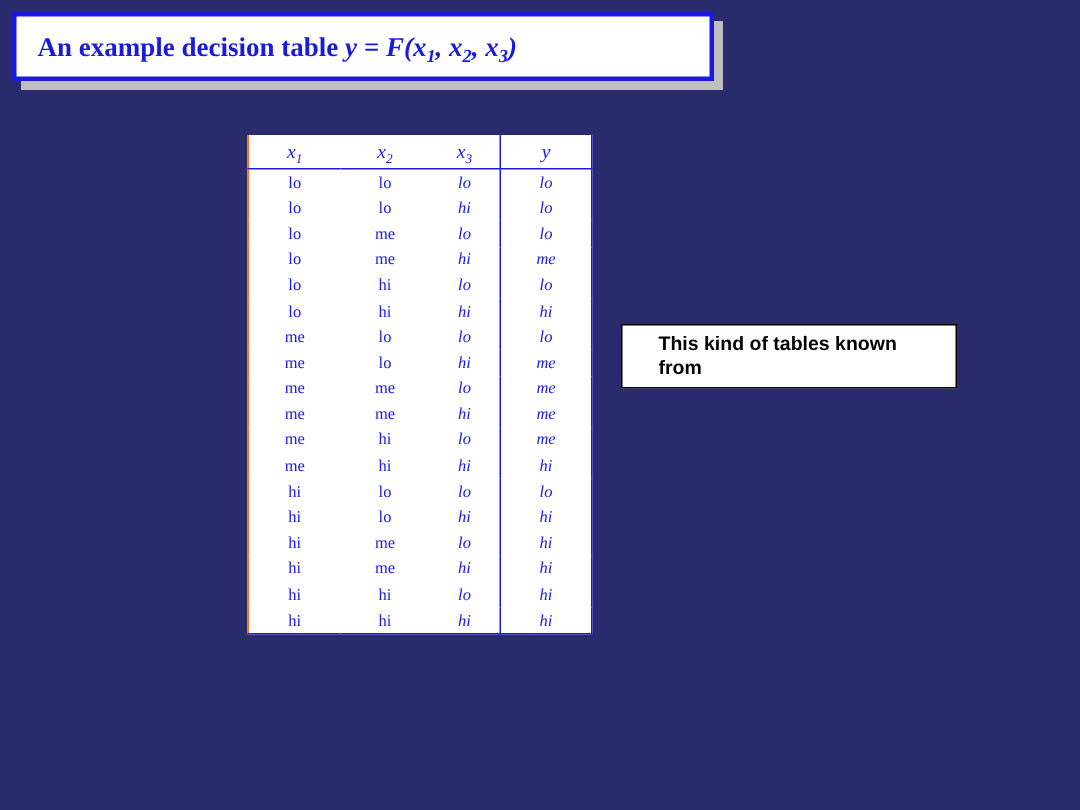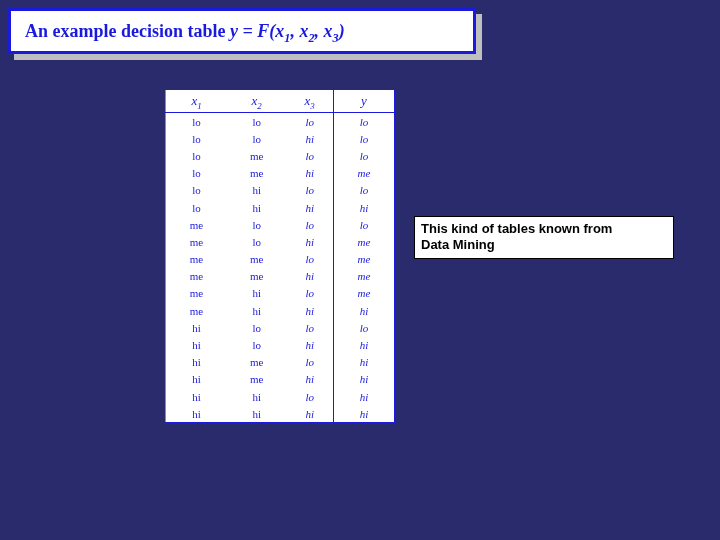--- a/index.html
+++ b/index.html
@@ -86,24 +86,24 @@
     border-right: 1px solid #1a1adf;
     font-style: italic;
   }
   tbody tr:last-child td {
     border-bottom: 1px solid #1a1adf;
   }
   .annotation {
     position: absolute;
     left: 414px;
     top: 216px;
-    width: 260px;
+    width: 224px;
     background: #ffffff;
     border: 1px solid #000000;
-    padding: 4px 6px;
+    padding: 4px 24px;
     font-family: Arial, Helvetica, sans-serif;
   }
   .annotation-line1 {
     font-size: 13px;
     font-weight: bold;
     color: #000000;
     line-height: 1.25;
   }
   .annotation-line2 {
     font-size: 13px;
@@ -240,14 +240,13 @@
           <td>hi</td>
           <td class="vline-right">hi</td>
           <td class="vline-right">hi</td>
         </tr>
       </tbody>
   </table>
 </div>
 
 <div class="annotation">
   <div class="annotation-line1">This kind of tables known from</div>
-  <div class="annotation-line2">Data Mining</div>
 </div>
 
 </body></html>

